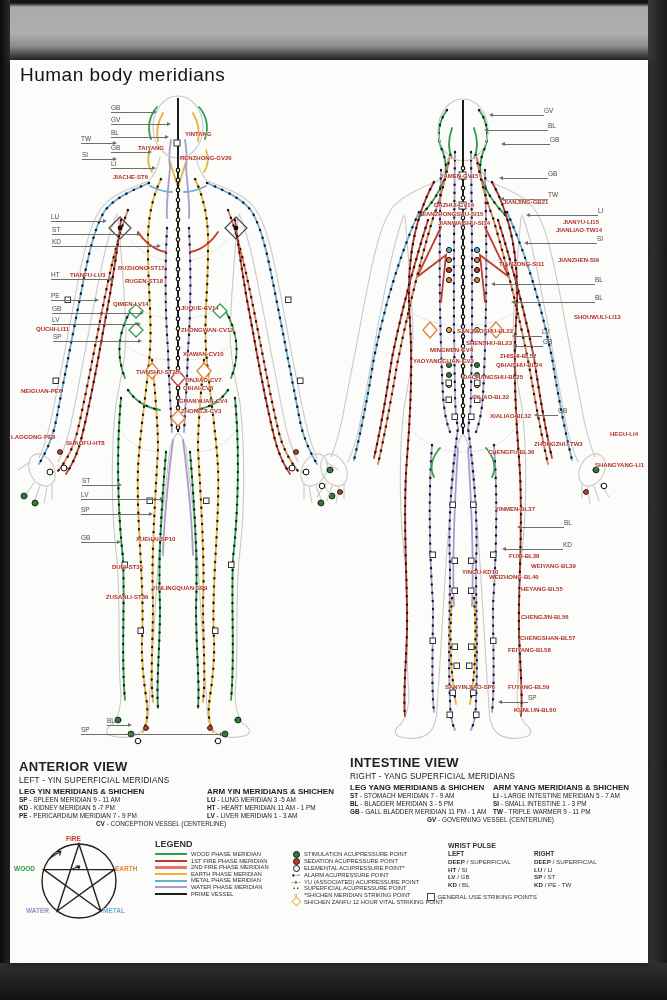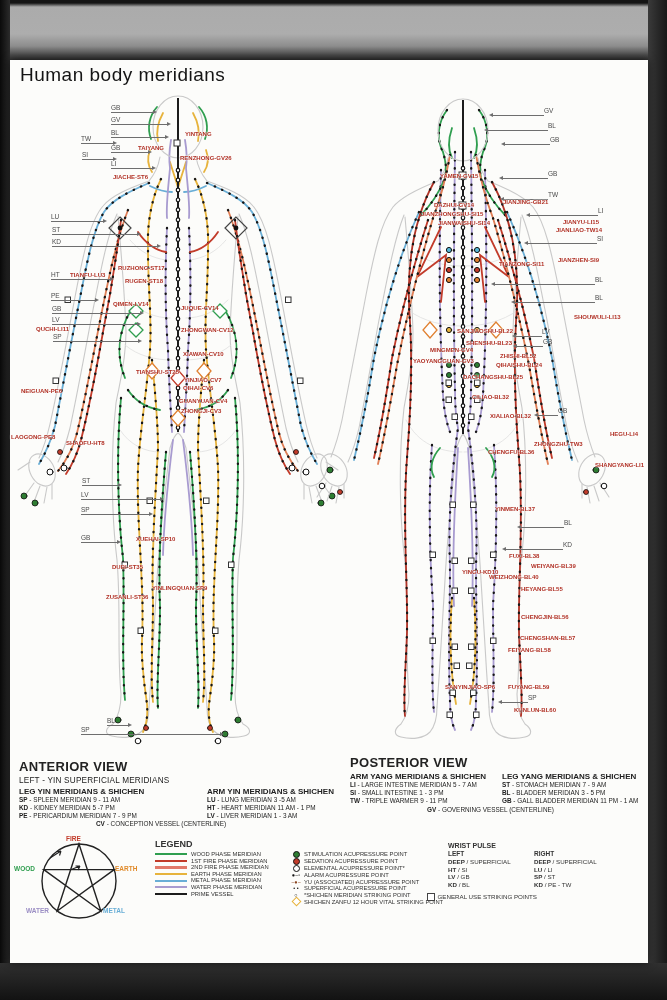--- a/index.html
+++ b/index.html
@@ -338,36 +338,37 @@
         </div>
     </div>
   </div>
   <div class="vfoot" style="margin-left:77px;">
     <strong>CV</strong>
     <span>- CONCEPTION VESSEL (CENTERLINE)</span>
   </div>
 </div>
 
 <div class="vblock" style="left:350px;top:755px;width:295px;">
-  <div class="vtitle">POSTERIOR VIEW</div>
+  <div class="vtitle">INTESTINE VIEW</div>
+  <div class="vline">RIGHT - YANG SUPERFICIAL MERIDIANS</div>
   <div class="vcols">
+    <div style="flex:1;">
+      <div class="vhead">LEG YANG MERIDIANS &amp; SHICHEN</div>
+      <div class="vitems">
+          <div><strong>ST</strong><span> - STOMACH MERIDIAN  7 - 9 AM</span></div>
+          <div><strong>BL</strong><span> - BLADDER MERIDIAN  3 - 5 PM</span></div>
+          <div><strong>GB</strong><span> - GALL BLADDER MERIDIAN  11 PM - 1 AM</span></div>
+        </div>
+    </div>
     <div style="width:152px;">
       <div class="vhead">ARM YANG MERIDIANS &amp; SHICHEN</div>
       <div class="vitems">
           <div><strong>LI</strong><span> - LARGE INTESTINE MERIDIAN  5 - 7 AM</span></div>
           <div><strong>SI</strong><span> - SMALL INTESTINE  1 - 3 PM</span></div>
           <div><strong>TW</strong><span> - TRIPLE WARMER  9 - 11 PM</span></div>
-        </div>
-    </div>
-    <div style="flex:1;">
-      <div class="vhead">LEG YANG MERIDIANS &amp; SHICHEN</div>
-      <div class="vitems">
-          <div><strong>ST</strong><span> - STOMACH MERIDIAN  7 - 9 AM</span></div>
-          <div><strong>BL</strong><span> - BLADDER MERIDIAN  3 - 5 PM</span></div>
-          <div><strong>GB</strong><span> - GALL BLADDER MERIDIAN  11 PM - 1 AM</span></div>
         </div>
     </div>
   </div>
   <div class="vfoot" style="margin-left:77px;">
     <strong>GV</strong>
     <span>- GOVERNING VESSEL (CENTERLINE)</span>
   </div>
 </div>
 
 <div class="legend">

